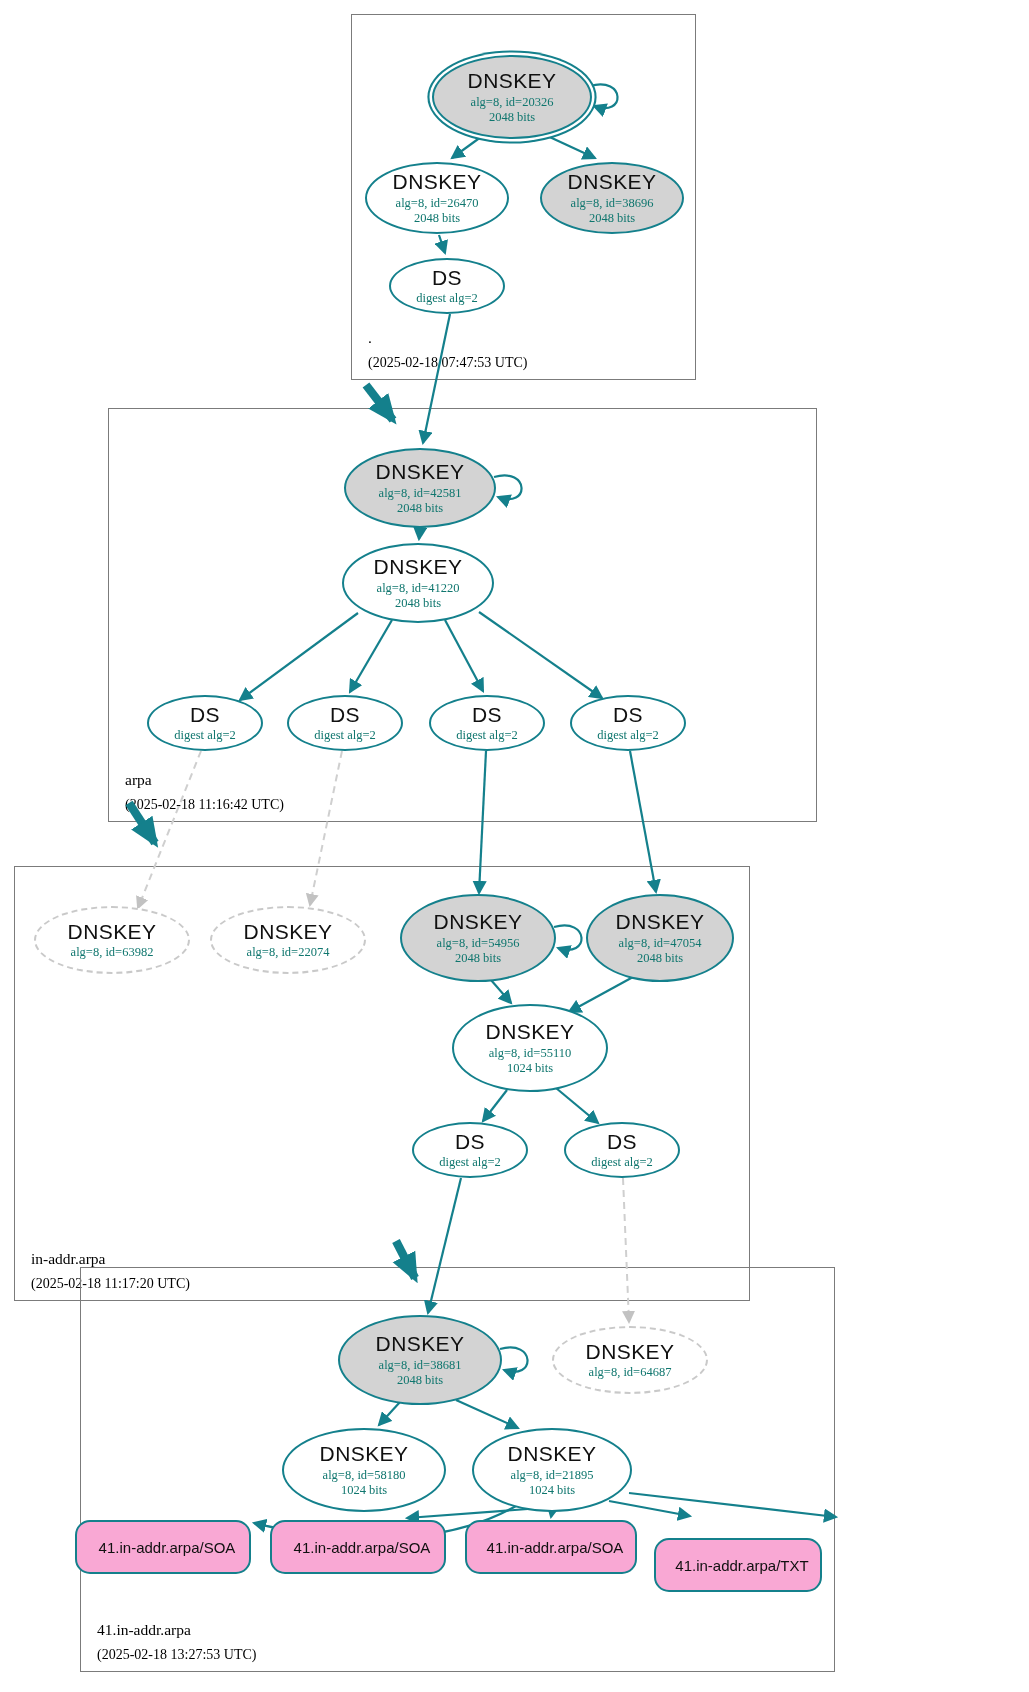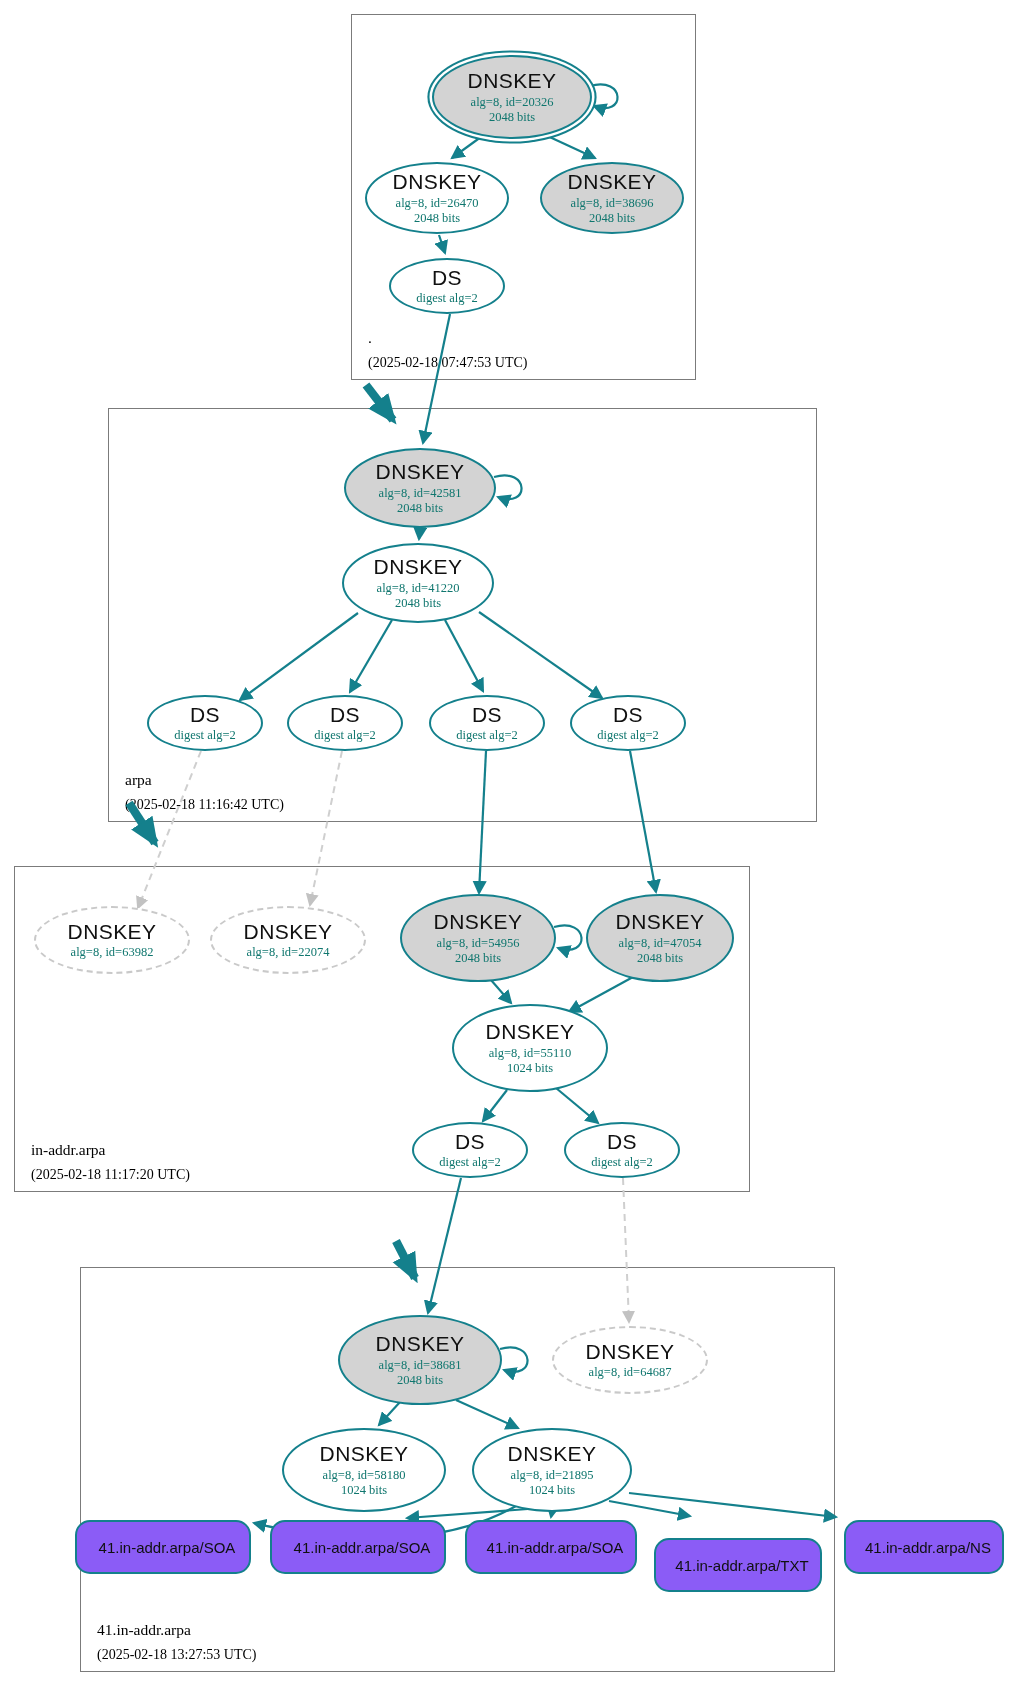--- a/index.html
+++ b/index.html
@@ -11,37 +11,37 @@
   svg.edges{position:absolute;left:0;top:0;z-index:2;}
   .node{position:absolute;z-index:3;box-sizing:border-box;border:2.3px solid #14808C;
         border-radius:50%;background:#fff;display:flex;flex-direction:column;
         align-items:center;justify-content:center;text-align:center;line-height:1.25;}
   .node.gray{background:#D3D3D3;}
   .node.sep{box-shadow:0 0 0 2.5px #fff,0 0 0 4.6px #14808C;}
   .node.missing{border:2px dashed #C9C9C9;background:#fff;}
   .nt{font-family:"Liberation Sans",sans-serif;font-size:21px;letter-spacing:.4px;color:#101010;}
   .nd{font-family:"Liberation Serif",serif;font-size:12.5px;color:#0f766e;}
   .rr{position:absolute;z-index:3;box-sizing:border-box;border:2.3px solid #14808C;
-      border-radius:15px;background:#8b5cf6;display:flex;align-items:center;justify-content:center;
+      border-radius:15px;background:#f9a8d4;display:flex;align-items:center;justify-content:center;
       font-family:"Liberation Sans",sans-serif;font-size:15px;color:#101010;padding-left:8px;}
 </style>
 </head>
 <body>
 
 <div id="canvas">
 
   <div class="zone" style="left:351px;top:14px;width:345px;height:366px">
     <div class="zlabel">.</div>
     <div class="zts">(2025-02-18 07:47:53 UTC)</div>
   </div>
   <div class="zone" style="left:108px;top:408px;width:709px;height:414px">
     <div class="zlabel">arpa</div>
     <div class="zts">(2025-02-18 11:16:42 UTC)</div>
   </div>
-  <div class="zone" style="left:14px;top:866px;width:736px;height:326px">
+  <div class="zone" style="left:14px;top:866px;width:736px;height:435px">
     <div class="zlabel">in-addr.arpa</div>
     <div class="zts">(2025-02-18 11:17:20 UTC)</div>
   </div>
   <div class="zone" style="left:80px;top:1267px;width:755px;height:405px">
     <div class="zlabel">41.in-addr.arpa</div>
     <div class="zts">(2025-02-18 13:27:53 UTC)</div>
   </div>
 
   <svg class="edges" width="1029" height="1692">
     <defs>
@@ -204,17 +204,14 @@
   </div>
   <div class="rr" style="left:270px;top:1520px;width:176px;height:54px">
     <span>41.in-addr.arpa/SOA</span>
   </div>
   <div class="rr" style="left:465px;top:1520px;width:172px;height:54px">
     <span>41.in-addr.arpa/SOA</span>
   </div>
   <div class="rr" style="left:654px;top:1538px;width:168px;height:54px">
     <span>41.in-addr.arpa/TXT</span>
   </div>
-  <div class="rr" style="left:844px;top:1520px;width:160px;height:54px">
-    <span>41.in-addr.arpa/NS</span>
-  </div>
 
 </div>
 
 </body></html>

